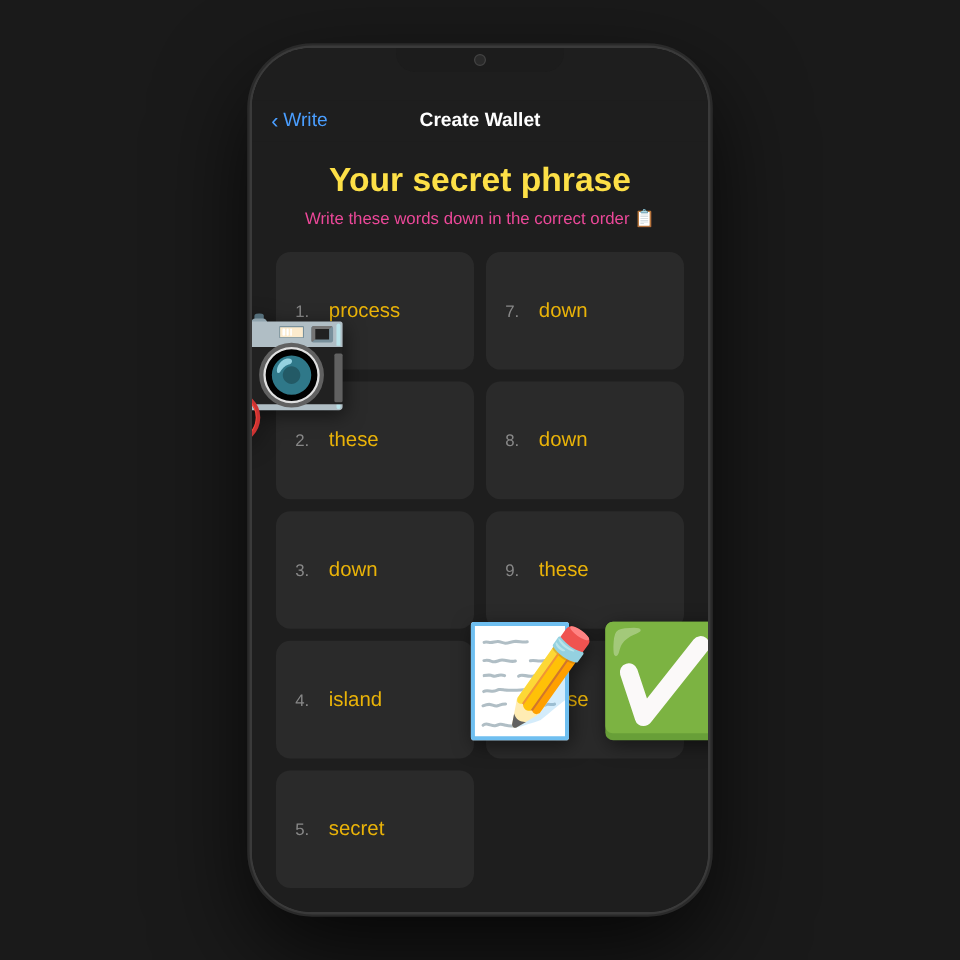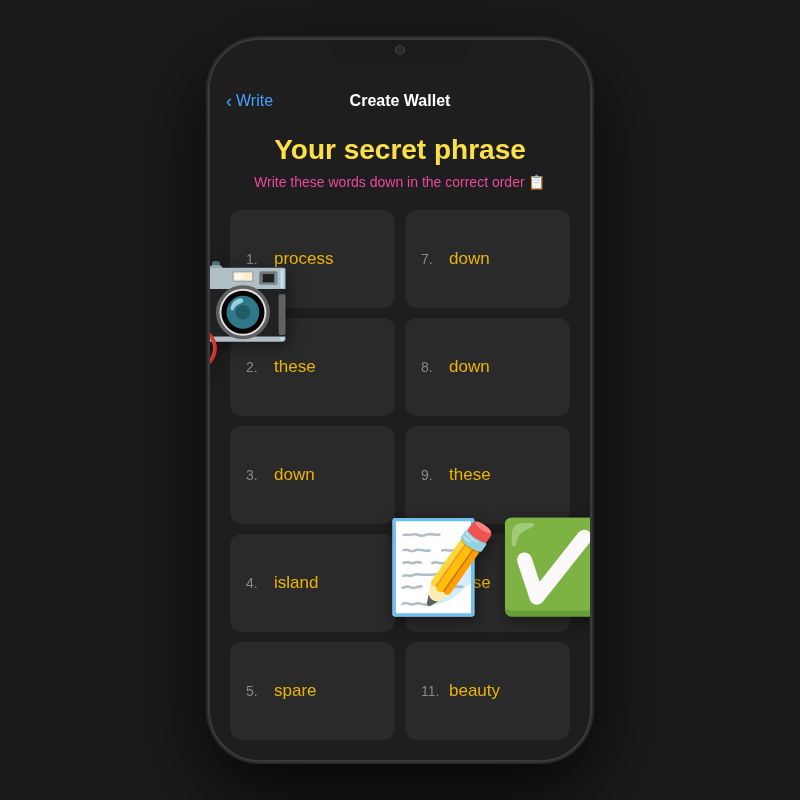--- a/index.html
+++ b/index.html
@@ -237,22 +237,18 @@
           <span class="word-number">4.</span>
           <span class="word-text">island</span>
         </div>
         <div class="word-card">
           <span class="word-number">20.</span>
           <span class="word-text">these</span>
         </div>
 
         <div class="word-card">
           <span class="word-number">5.</span>
-          <span class="word-text">spare</span>
-        </div>
-        <div class="word-card">
-          <span class="word-number">11.</span>
-          <span class="word-text">beauty</span>
+          <span class="word-text">secret</span>
         </div>
       </div>
     </div>
   </div>
 </div>
 
 </body></html>

